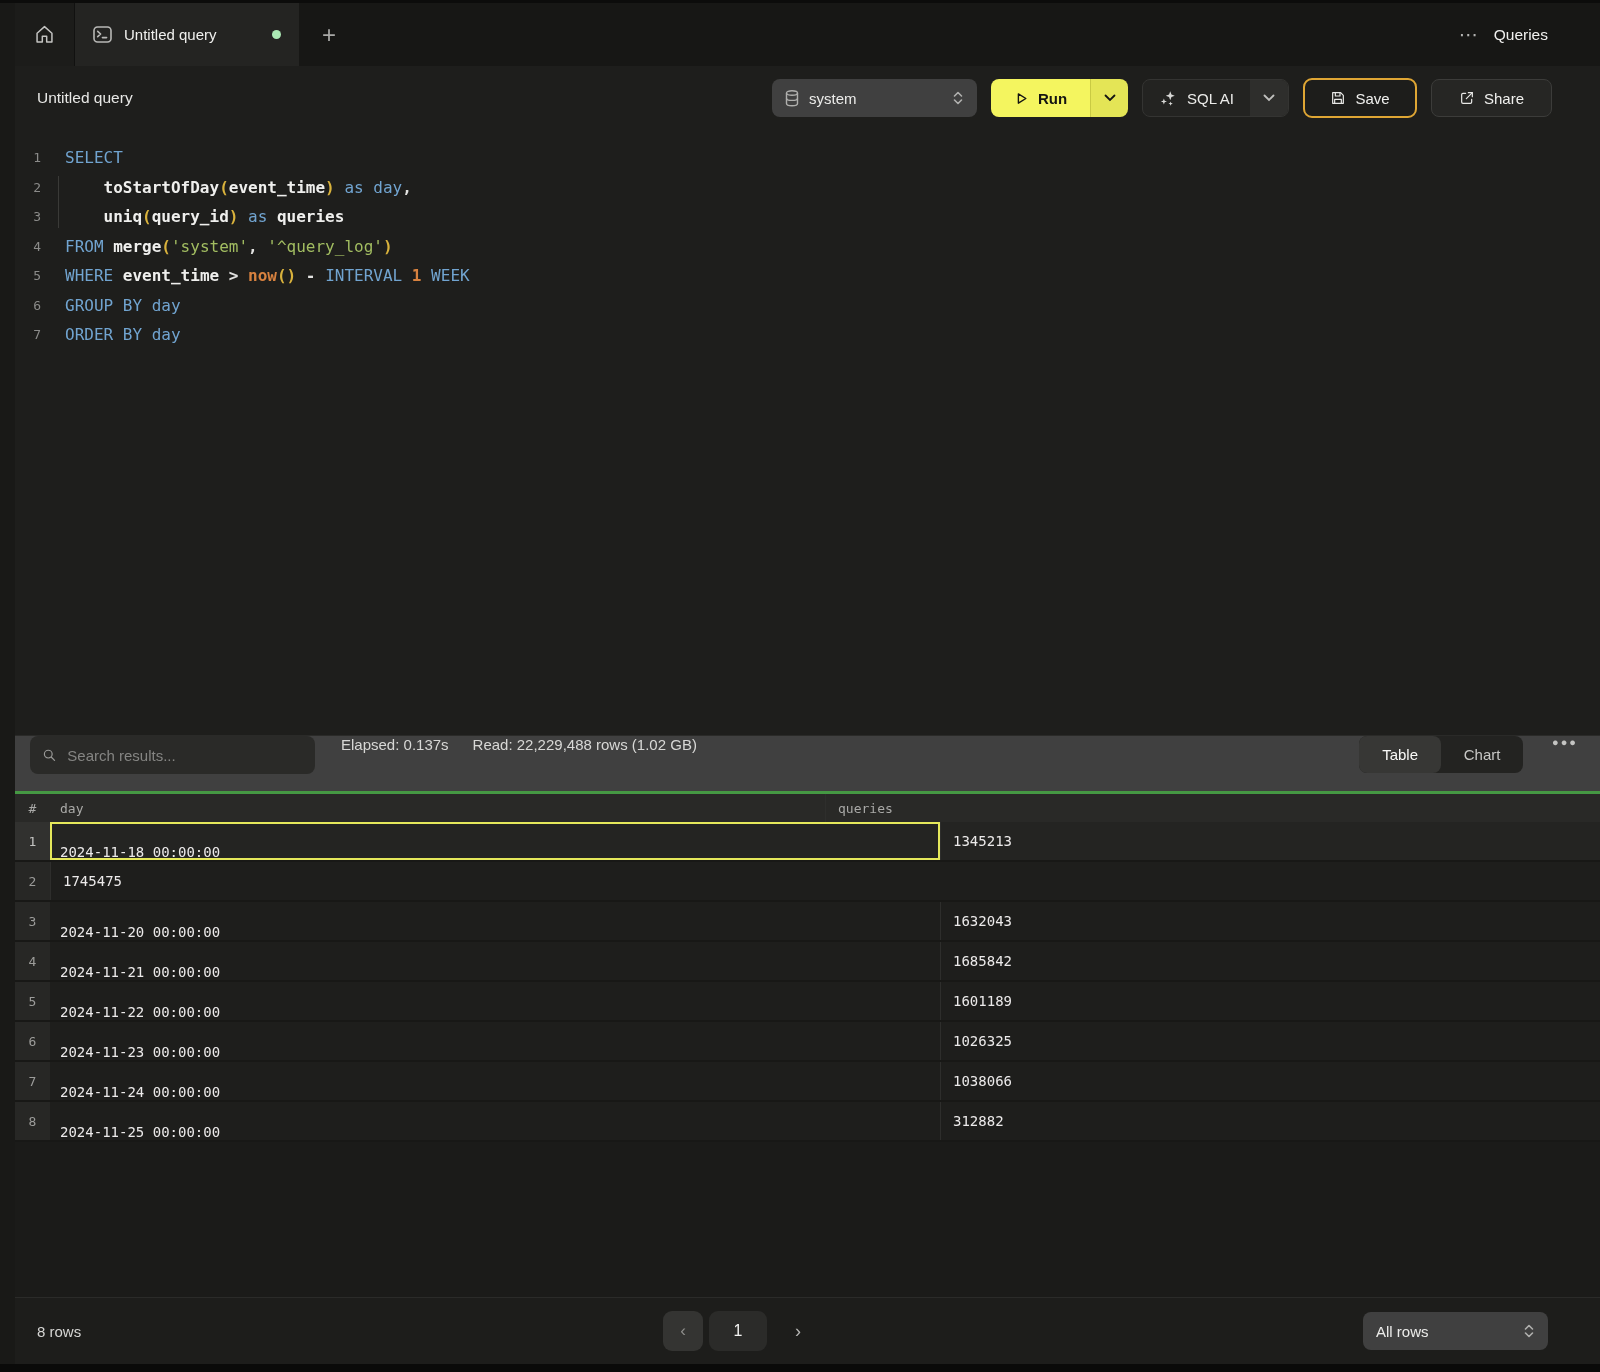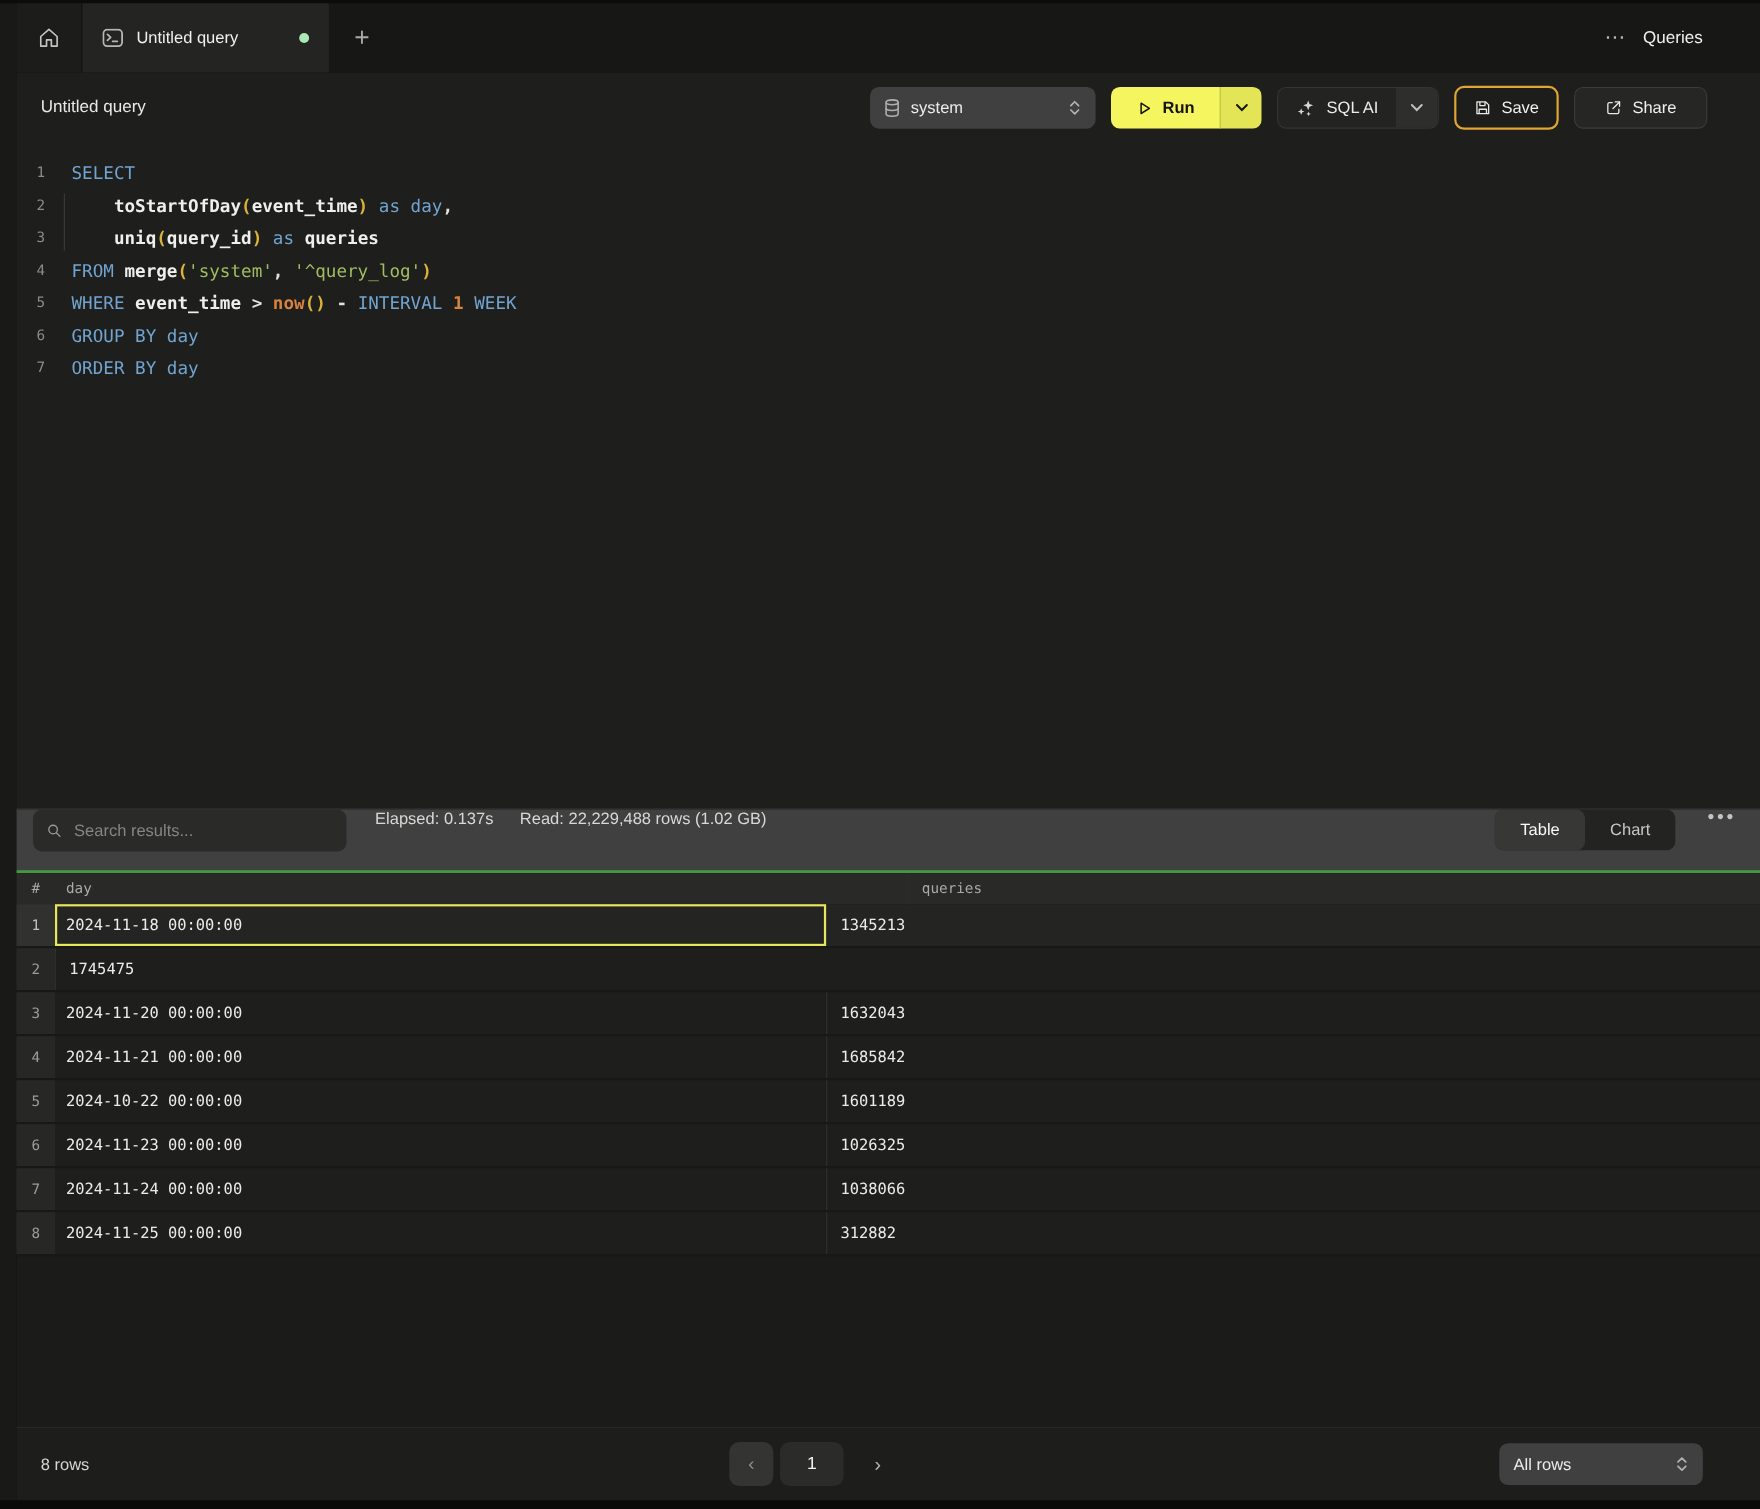--- a/index.html
+++ b/index.html
@@ -27,21 +27,21 @@
   .toolbar-actions{margin-left:auto;display:flex;align-items:center;gap:14px;}
   .select-btn{height:38px;background:#404040;border-radius:8px;display:flex;align-items:center;padding:0 13px;gap:10px;box-sizing:border-box;cursor:pointer;}
   .db-select{width:205px;}
   .select-value{font-size:15px;color:#ececea;flex:1;}
   .run-group{display:flex;height:38px;border-radius:8px;overflow:hidden;}
   .run-main{width:99px;background:#f4f55f;display:flex;align-items:center;justify-content:center;gap:9px;color:#141412;font-size:15px;font-weight:600;cursor:pointer;}
   .run-chevron{width:37px;background:#e4e556;border-left:1px solid #c9ca43;display:flex;align-items:center;justify-content:center;cursor:pointer;}
   .sqlai-group{display:flex;height:38px;border-radius:8px;overflow:hidden;background:#232321;border:1px solid #343432;box-sizing:border-box;}
   .sqlai-main{display:flex;align-items:center;gap:10px;padding:0 16px;font-size:15px;color:#ececea;cursor:pointer;}
   .sqlai-chevron{width:38px;background:#2e2e2c;display:flex;align-items:center;justify-content:center;cursor:pointer;}
-  .save-btn{height:40px;width:95px;background:#1d1d1b;border:2px solid #dfa634;border-radius:9px;display:flex;align-items:center;justify-content:center;gap:9px;box-sizing:border-box;font-size:15px;color:#f0f0ee;cursor:pointer;}
+  .save-btn{height:40px;width:114px;background:#1d1d1b;border:2px solid #dfa634;border-radius:9px;display:flex;align-items:center;justify-content:center;gap:9px;box-sizing:border-box;font-size:15px;color:#f0f0ee;cursor:pointer;}
   .share-btn{height:38px;width:121px;background:#262624;border:1px solid #3c3c3a;border-radius:8px;display:flex;align-items:center;justify-content:center;gap:9px;box-sizing:border-box;font-size:15px;color:#f0f0ee;cursor:pointer;}
 
   
   .editor{position:absolute;left:15px;top:130px;right:0;height:605px;background:#1e1e1c;padding-top:13px;box-sizing:border-box;}
   .code-lines{position:relative;}
   .indent-guide{position:absolute;left:43px;top:33px;width:1px;height:52px;background:#3a3a37;}
   .line{display:flex;height:29.5px;align-items:center;font-family:"DejaVu Sans Mono",monospace;font-size:16px;}
   .ln{width:26px;text-align:right;color:#8b8b89;font-size:13px;flex-shrink:0;}
   .code{padding-left:24px;white-space:pre;}
   .tok.kw{color:#71a4d0;font-weight:400;}
@@ -67,21 +67,21 @@
   .progress-line{position:absolute;left:15px;top:791px;right:0;height:3px;background:#459843;}
 
   
   .results-body{position:absolute;left:15px;top:794px;right:0;height:503px;background:#1b1b19;}
   .thead{display:flex;height:28px;background:#292927;font-family:"DejaVu Sans Mono",monospace;font-size:13px;color:#a9a9a7;align-items:center;}
   .col-n{width:35px;text-align:center;flex-shrink:0;}
   .col-day{width:775px;padding-left:10px;box-sizing:border-box;flex-shrink:0;}
   .col-queries{flex:1;padding-left:12px;border-left:1px solid #2e2e2c;box-sizing:border-box;height:100%;display:flex;align-items:center;}
   .trow{display:flex;height:38px;background:#1e1e1c;border-bottom:2px solid #181816;font-family:"DejaVu Sans Mono",monospace;font-size:14px;color:#eceaea;align-items:stretch;}
   .cell-n{width:35px;flex-shrink:0;background:#272725;color:#9c9c9a;font-size:13px;display:flex;align-items:center;justify-content:center;}
-  .cell-day{width:701px;flex-shrink:0;display:flex;align-items:center;padding-left:10px;box-sizing:border-box;position:relative;cursor:cell;}
+  .cell-day{width:890px;flex-shrink:0;display:flex;align-items:flex-end;padding-left:10px;box-sizing:border-box;position:relative;cursor:cell;}
   .cell-queries{flex:1;display:flex;align-items:center;padding-left:12px;border-left:1px solid #2e2e2c;box-sizing:border-box;cursor:cell;}
   .trow.selected{background:#242422;}
   .trow.selected .cell-n{background:#31312f;color:#c2c2c0;}
   .trow.selected .cell-day::after{content:'';position:absolute;inset:0;border:2px solid #e5e85b;pointer-events:none;}
 
   
   .footer{position:absolute;left:15px;top:1297px;right:0;height:67px;background:#1d1d1b;border-top:1px solid #2b2b29;display:flex;align-items:center;padding:0 52px 0 22px;box-sizing:border-box;}
   .row-count{font-size:15px;color:#d6d6d4;}
   .pagination{position:absolute;left:648px;display:flex;align-items:center;gap:6px;}
   .page-btn{height:40px;border-radius:9px;display:flex;align-items:center;justify-content:center;cursor:pointer;}
@@ -276,21 +276,21 @@
     <div class="cell-n">4</div>
     <div class="cell-day">
             <span class="cell-text">2024-11-21 00:00:00</span>
           </div>
     <div class="cell-queries">1685842</div>
   </div>
 
   <div class="trow">
     <div class="cell-n">5</div>
     <div class="cell-day">
-            <span class="cell-text">2024-10-22 00:00:00</span>
+            <span class="cell-text">2024-11-22 00:00:00</span>
           </div>
     <div class="cell-queries">1601189</div>
   </div>
 
   <div class="trow">
     <div class="cell-n">6</div>
     <div class="cell-day">
             <span class="cell-text">2024-11-23 00:00:00</span>
           </div>
     <div class="cell-queries">1026325</div>

